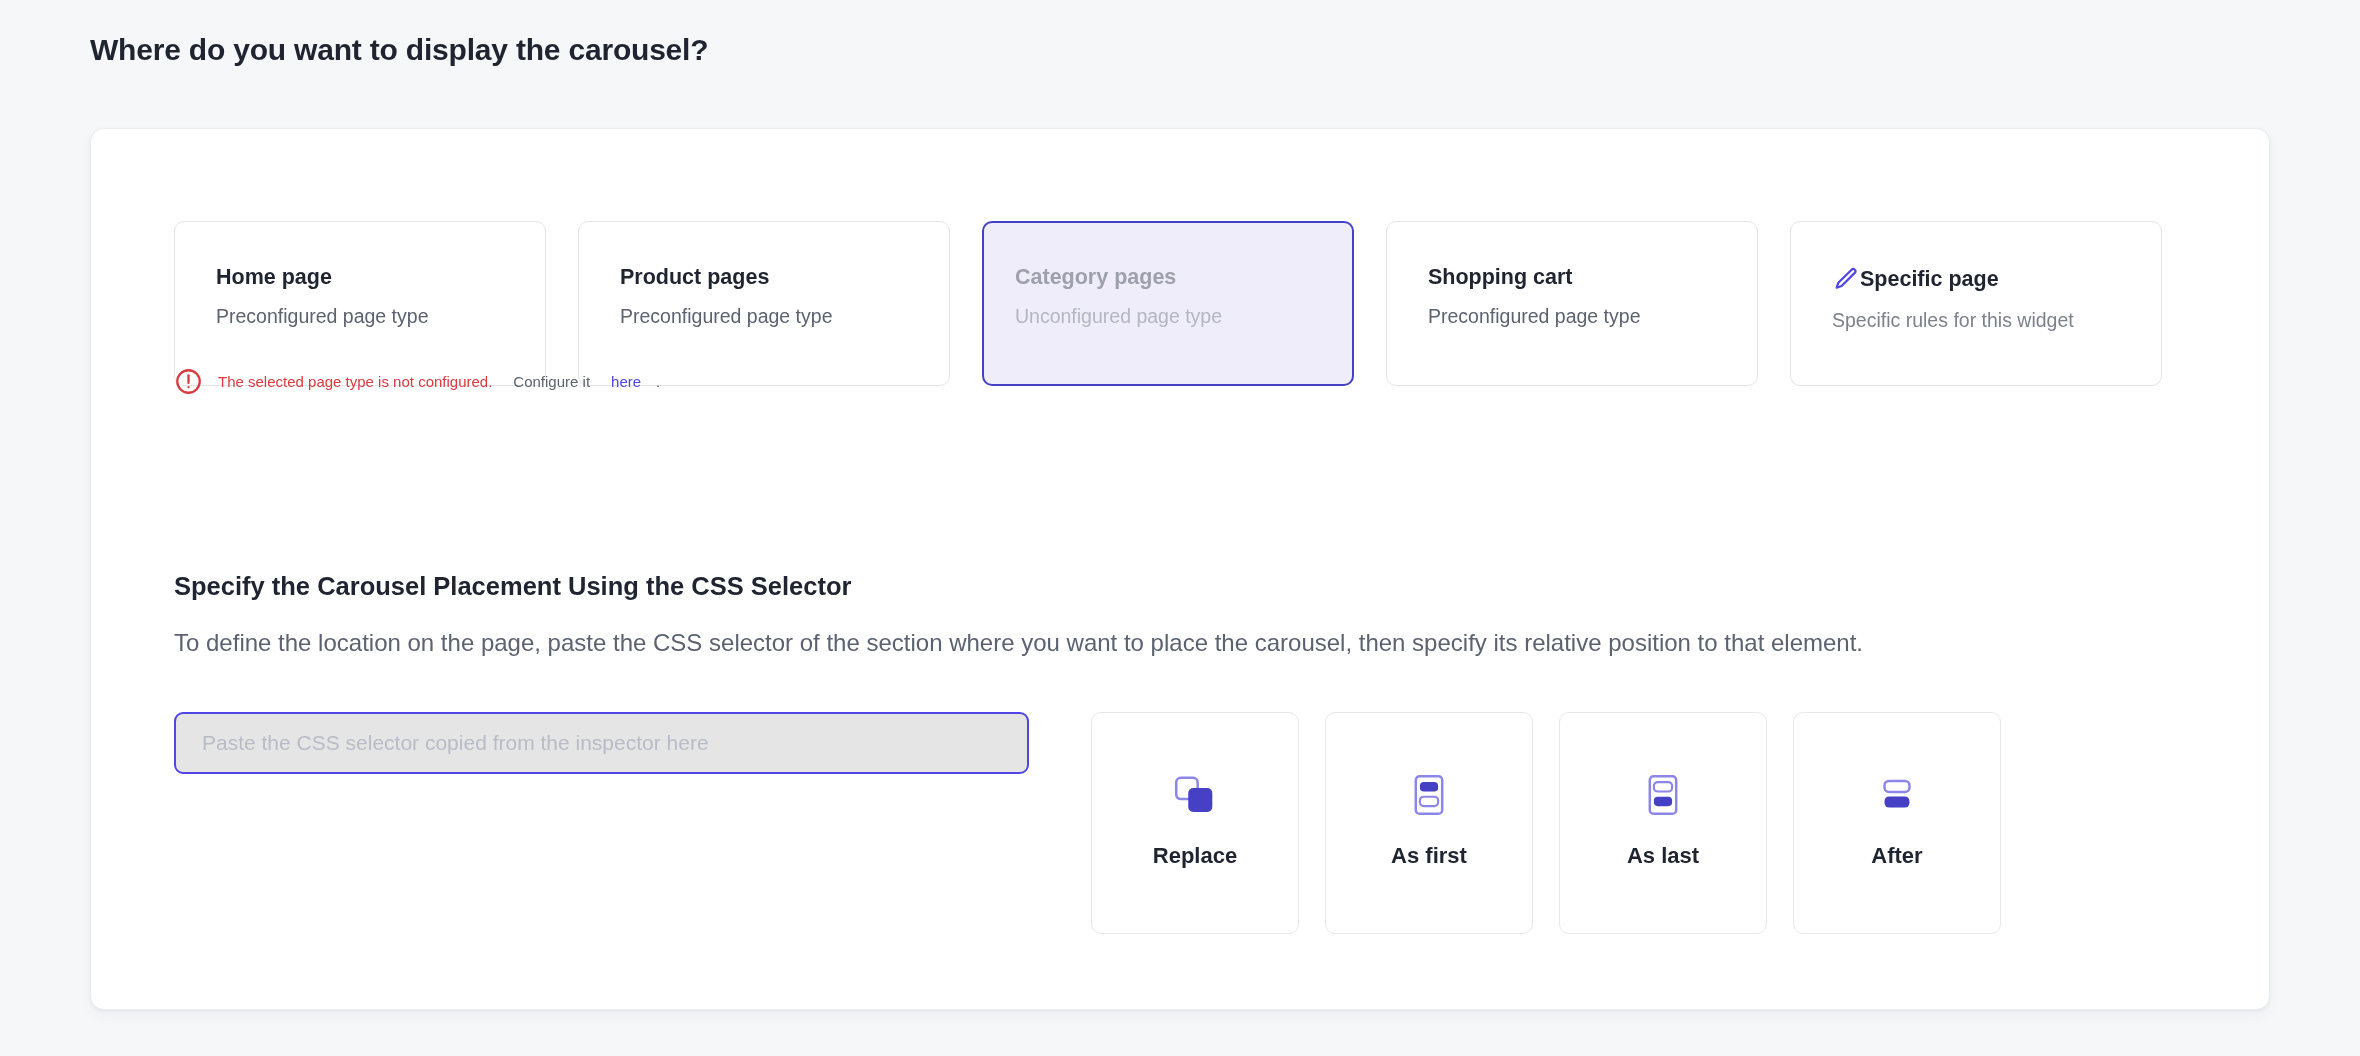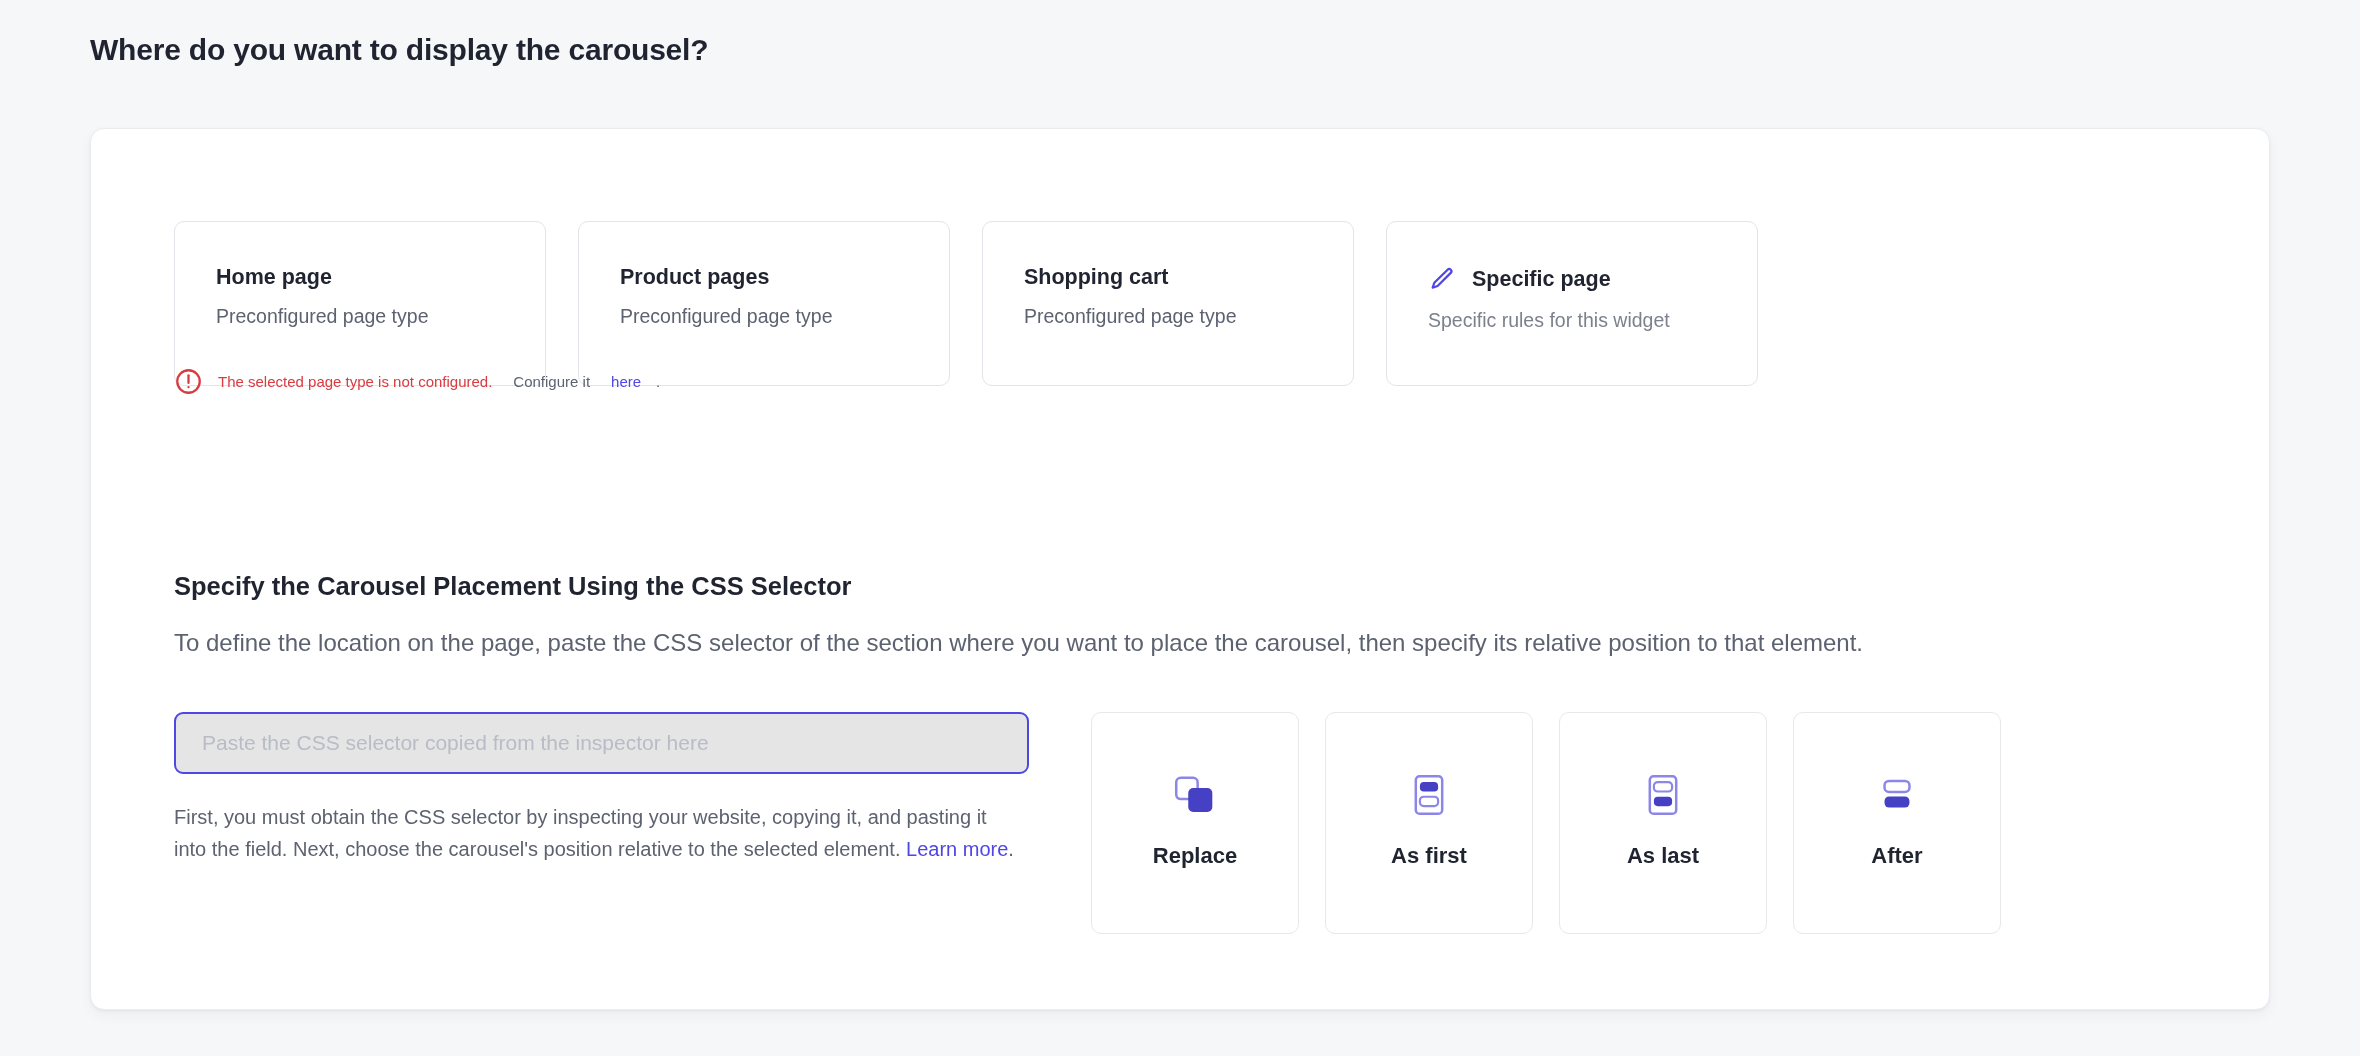--- a/index.html
+++ b/index.html
@@ -78,21 +78,21 @@
     margin-top: 16px;
     font-size: 19.5px;
     color: #5c6270;
     line-height: 1.1;
   }
   .pt-card.selected .pt-sub { color: #b4b6c0; }
 
   .pt-title-row {
     display: flex;
     align-items: center;
-    gap: 16px;
+    gap: 0;
   }
   .pt-card.with-icon { padding-top: 44px; }
   .pt-card.with-icon .pt-sub { color: #7c818c; }
 
   .pencil-icon { display: block; width: 28px; height: 28px; flex: 0 0 auto; }
 
   
   .error-row {
     position: absolute;
     left: 83px;
@@ -198,20 +198,24 @@
       <div class="pt-card">
         <div class="pt-title">Home page</div>
         <div class="pt-sub">Preconfigured page type</div>
       </div>
 
       <div class="pt-card">
         <div class="pt-title">Product pages</div>
         <div class="pt-sub">Preconfigured page type</div>
       </div>
 
+      <div class="pt-card selected">
+        <div class="pt-title">Category pages</div>
+        <div class="pt-sub">Unconfigured page type</div>
+      </div>
 
       <div class="pt-card">
         <div class="pt-title">Shopping cart</div>
         <div class="pt-sub">Preconfigured page type</div>
       </div>
 
       <div class="pt-card with-icon">
         <div class="pt-title-row">
           <span class="pencil-icon">
             <svg width="28" height="28" viewBox="0 0 24 24" fill="none" stroke="#4f46e5" stroke-width="1.9" stroke-linecap="round" stroke-linejoin="round">
@@ -237,24 +241,20 @@
       <span class="err-mid">Configure it</span>
       <span class="err-link">here</span>
         <span class="err-dot">.</span>
     </div>
 
     <div class="section-title">Specify the Carousel Placement Using the CSS Selector</div>
     <div class="section-desc">To define the location on the page, paste the CSS selector of the section where you want to place the carousel, then specify its relative position to that element.</div>
 
     <div class="selector-col">
       <input class="selector-input" type="text" placeholder="Paste the CSS selector copied from the inspector here" style="">
-      <div class="helper-text">
-        <span>First, you must obtain the CSS selector by inspecting your website, copying it, and pasting it into the field. Next, choose the carousel's position relative to the selected element.</span>
-        <span class="helper-link">Learn more</span><span>.</span>
-      </div>
     </div>
 
     <div class="position-row">
 
       <div class="pos-card">
         <span class="pos-icon">
           <svg width="52" height="44" viewBox="0 0 34 30" fill="none">
             <rect x="4.2" y="3.2" width="14.6" height="14.6" rx="3.1" fill="#ffffff" stroke="#8b86e8" stroke-width="1.7"></rect>
             <rect x="12.4" y="10.2" width="16.4" height="16.4" rx="3.4" fill="#4540c4"></rect>
           </svg>

